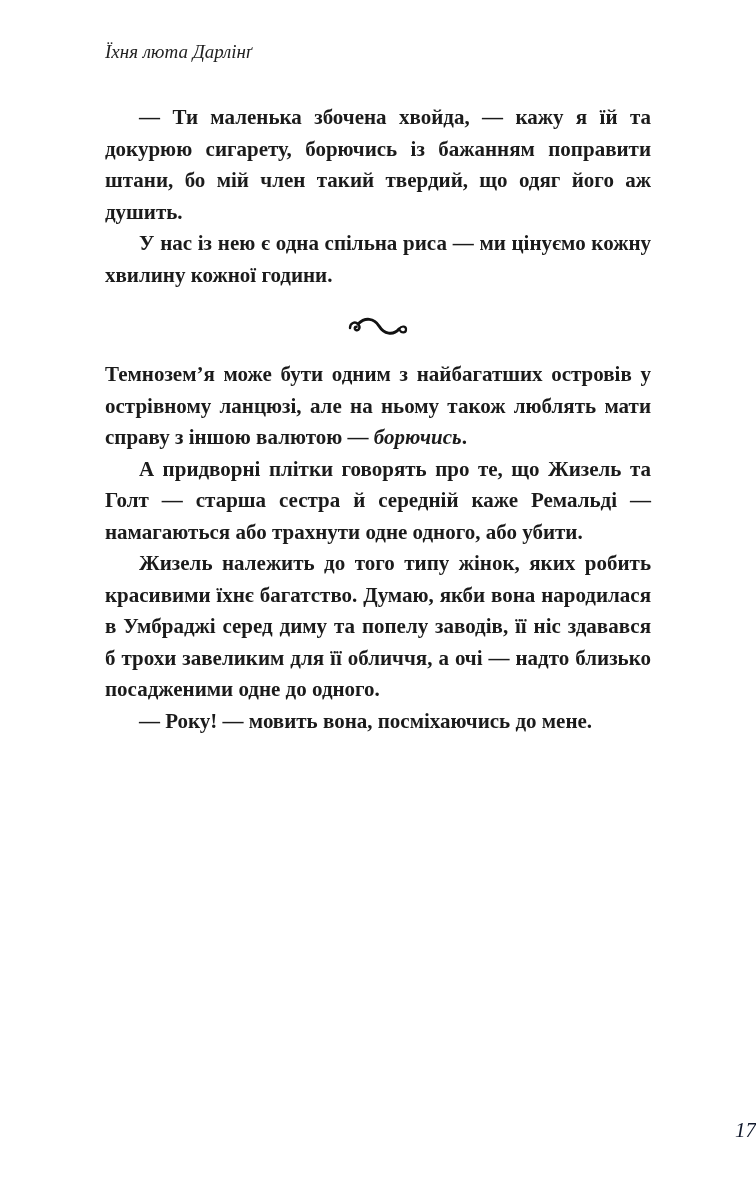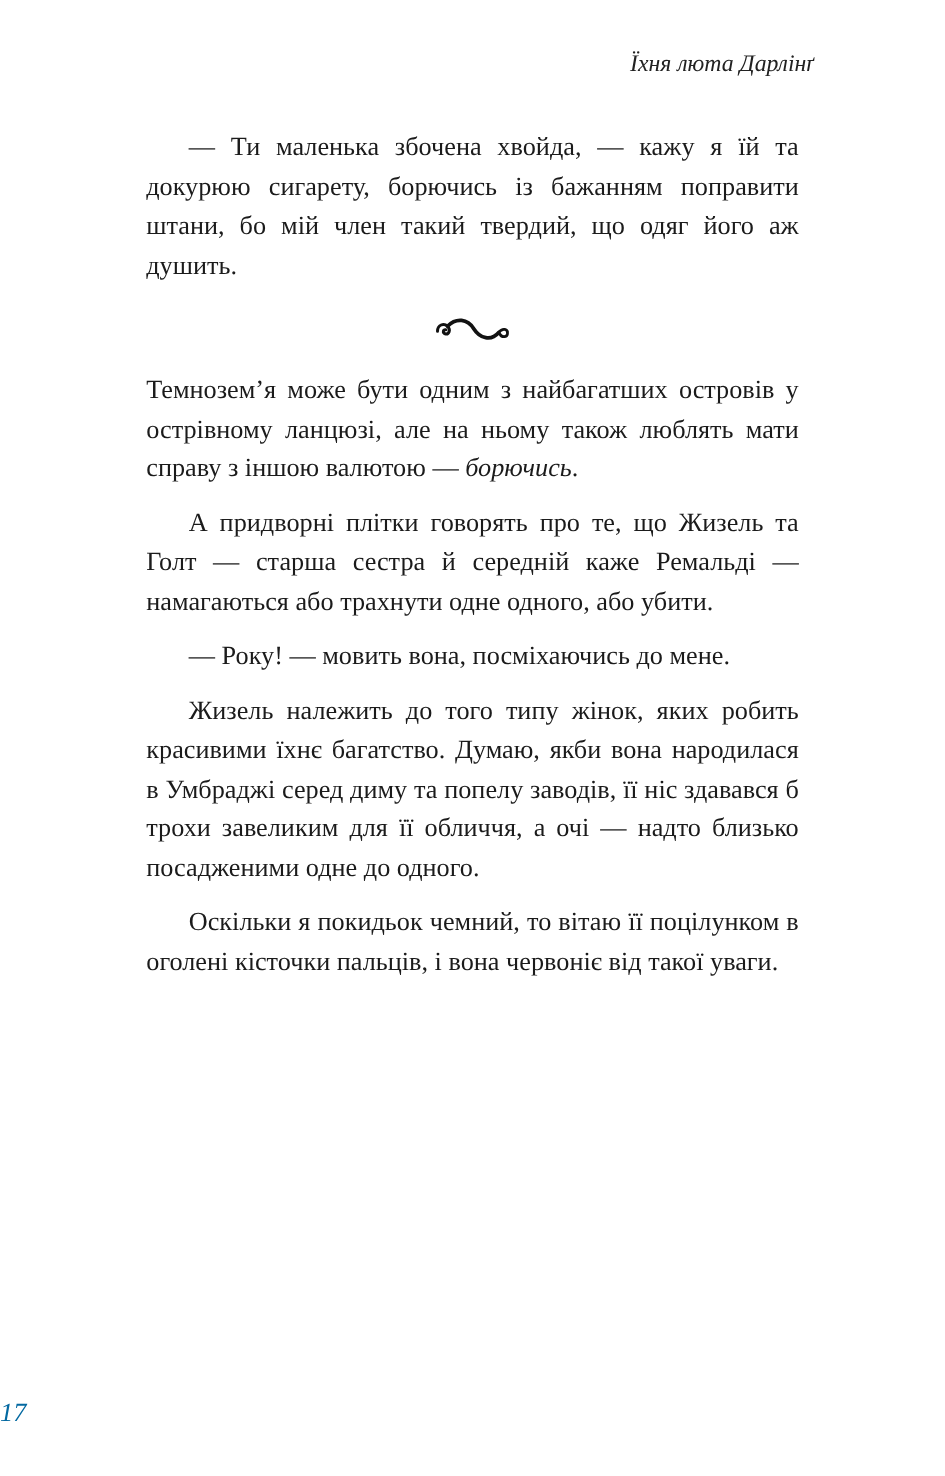--- a/index.html
+++ b/index.html
@@ -13,81 +13,82 @@
     height: 1181px;
     margin: 0 auto;
     background: #ffffff;
     box-sizing: border-box;
     padding: 40px 105px 0 105px;
     overflow: hidden;
     font-family: "Liberation Serif", "DejaVu Serif", serif;
     color: #1b1b1b;
   }
   .running-header {
-    text-align: right;
+    text-align: left;
     font-style: italic;
     font-size: 19px;
     line-height: 24px;
     margin: 0 0 38px 0;
     color: #222222;
   }
   .body-text p {
-    margin: 12px;
+    margin: 0;
     font-size: 21px;
     line-height: 31.5px;
     text-align: justify;
     text-indent: 34px;
+    font-weight: bold;
   }
   .body-text p.no-indent {
     text-indent: 0;
   }
   .ornament-row {
     text-align: center;
     margin: 24px 0 20px 0;
     line-height: 0;
   }
   .ornament-row svg {
     display: inline-block;
     vertical-align: middle;
   }
   .page-number {
     position: absolute;
     left: 0;
     right: 0;
     bottom: 38px;
-    text-align: left;
+    text-align: right;
     font-style: italic;
     font-size: 21px;
-    color: #0369a1;
+    color: #0f172a;
   }
   em { font-style: italic; }
 </style>
 </head>
 <body>
 
 <div class="page">
 
   <div class="running-header">Їхня люта Дарлінґ</div>
 
   <div class="body-text">
 
     <p>— Ти маленька збочена хвойда, — кажу я їй та докурюю сигарету, борючись із бажанням поправити штани, бо мій член такий твердий, що одяг його аж душить.</p>
+    <p>У нас із нею є одна спільна риса — ми цінуємо кожну хвилину кожної години.</p>
 
     <div class="ornament-row">
       <svg width="64" height="24" viewBox="0 0 64 24" aria-hidden="true">
         <path d="M4 13 C4 8 9 6 12 9 C15 12 13 16 10 15 C8 14.3 8.4 11.6 10.6 11.8" fill="none" stroke="#121212" stroke-width="2.4" stroke-linecap="round"></path>
         <path d="M12 9 C19 2 28 3 33 11 C38 19 47 21 53 14" fill="none" stroke="#121212" stroke-width="3" stroke-linecap="round"></path>
         <path d="M53 14 C56 10 60.5 11.2 60 15 C59.6 18 55.5 18.2 54 15.4" fill="none" stroke="#121212" stroke-width="2.2" stroke-linecap="round"></path>
       </svg>
     </div>
 
     <p class="no-indent"><span>Темнозем’я може бути одним з найбагатших островів у острівному ланцюзі, але на ньому також люблять мати справу з іншою валютою — </span><em>борючись</em><span>.</span></p>
 
     <p>А придворні плітки говорять про те, що Жизель та Голт — старша сестра й середній каже Ремальді — намагаються або трахнути одне одного, або убити.</p>
+    <p>Жизель належить до того типу жінок, яких робить красивими їхнє багатство. Думаю, якби вона народилася в Умбраджі серед диму та попелу заводів, її ніс здавався б трохи завеликим для її обличчя, а очі — надто близько посадженими одне до одного.</p>
     <p>— Року! — мовить вона, посміхаючись до мене.</p>
-    <p>Жизель належить до того типу жінок, яких робить красивими їхнє багатство. Думаю, якби вона народилася в Умбраджі серед диму та попелу заводів, її ніс здавався б трохи завеликим для її обличчя, а очі — надто близько посадженими одне до одного.</p>
-    <p>Оскільки я покидьок чемний, то вітаю її поцілунком в оголені кісточки пальців, і вона червоніє від такої уваги.</p>
 
   </div>
 
   <div class="page-number">17</div>
 
 </div>
 
 </body></html>

